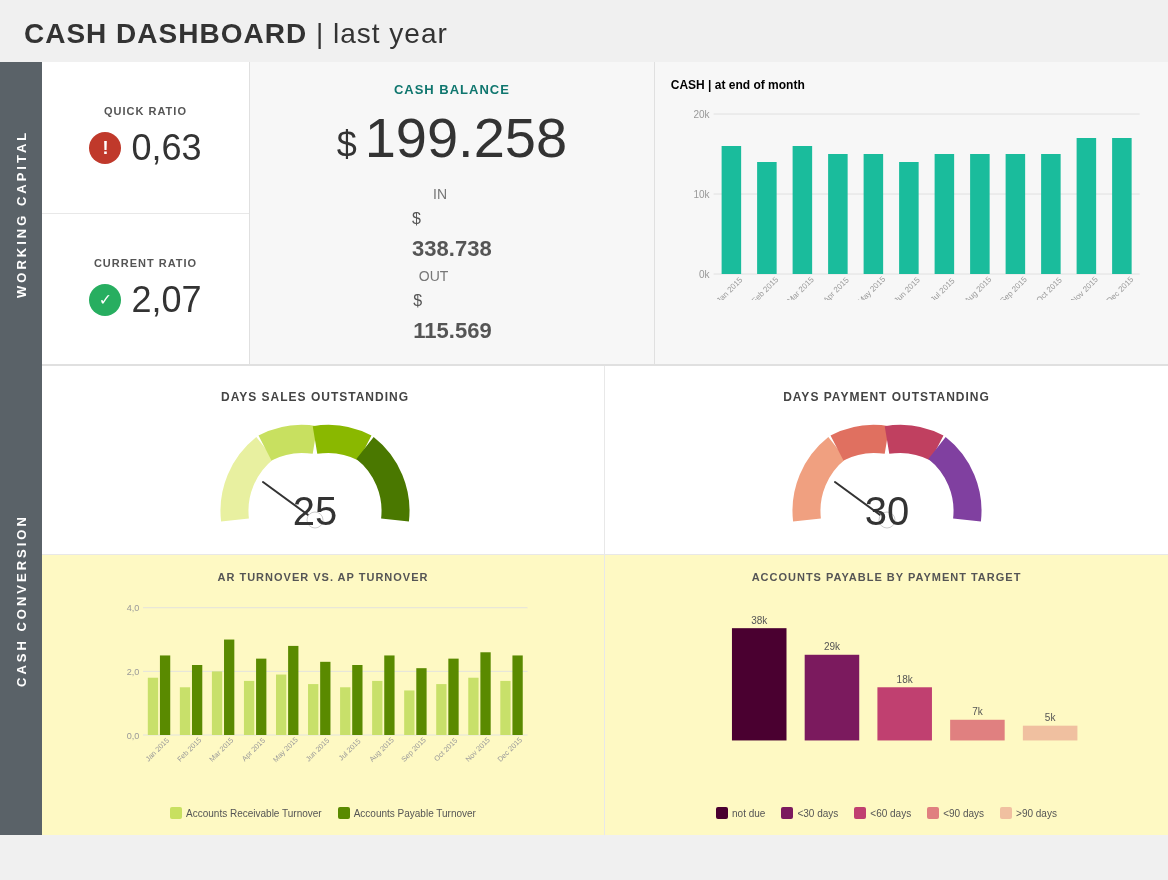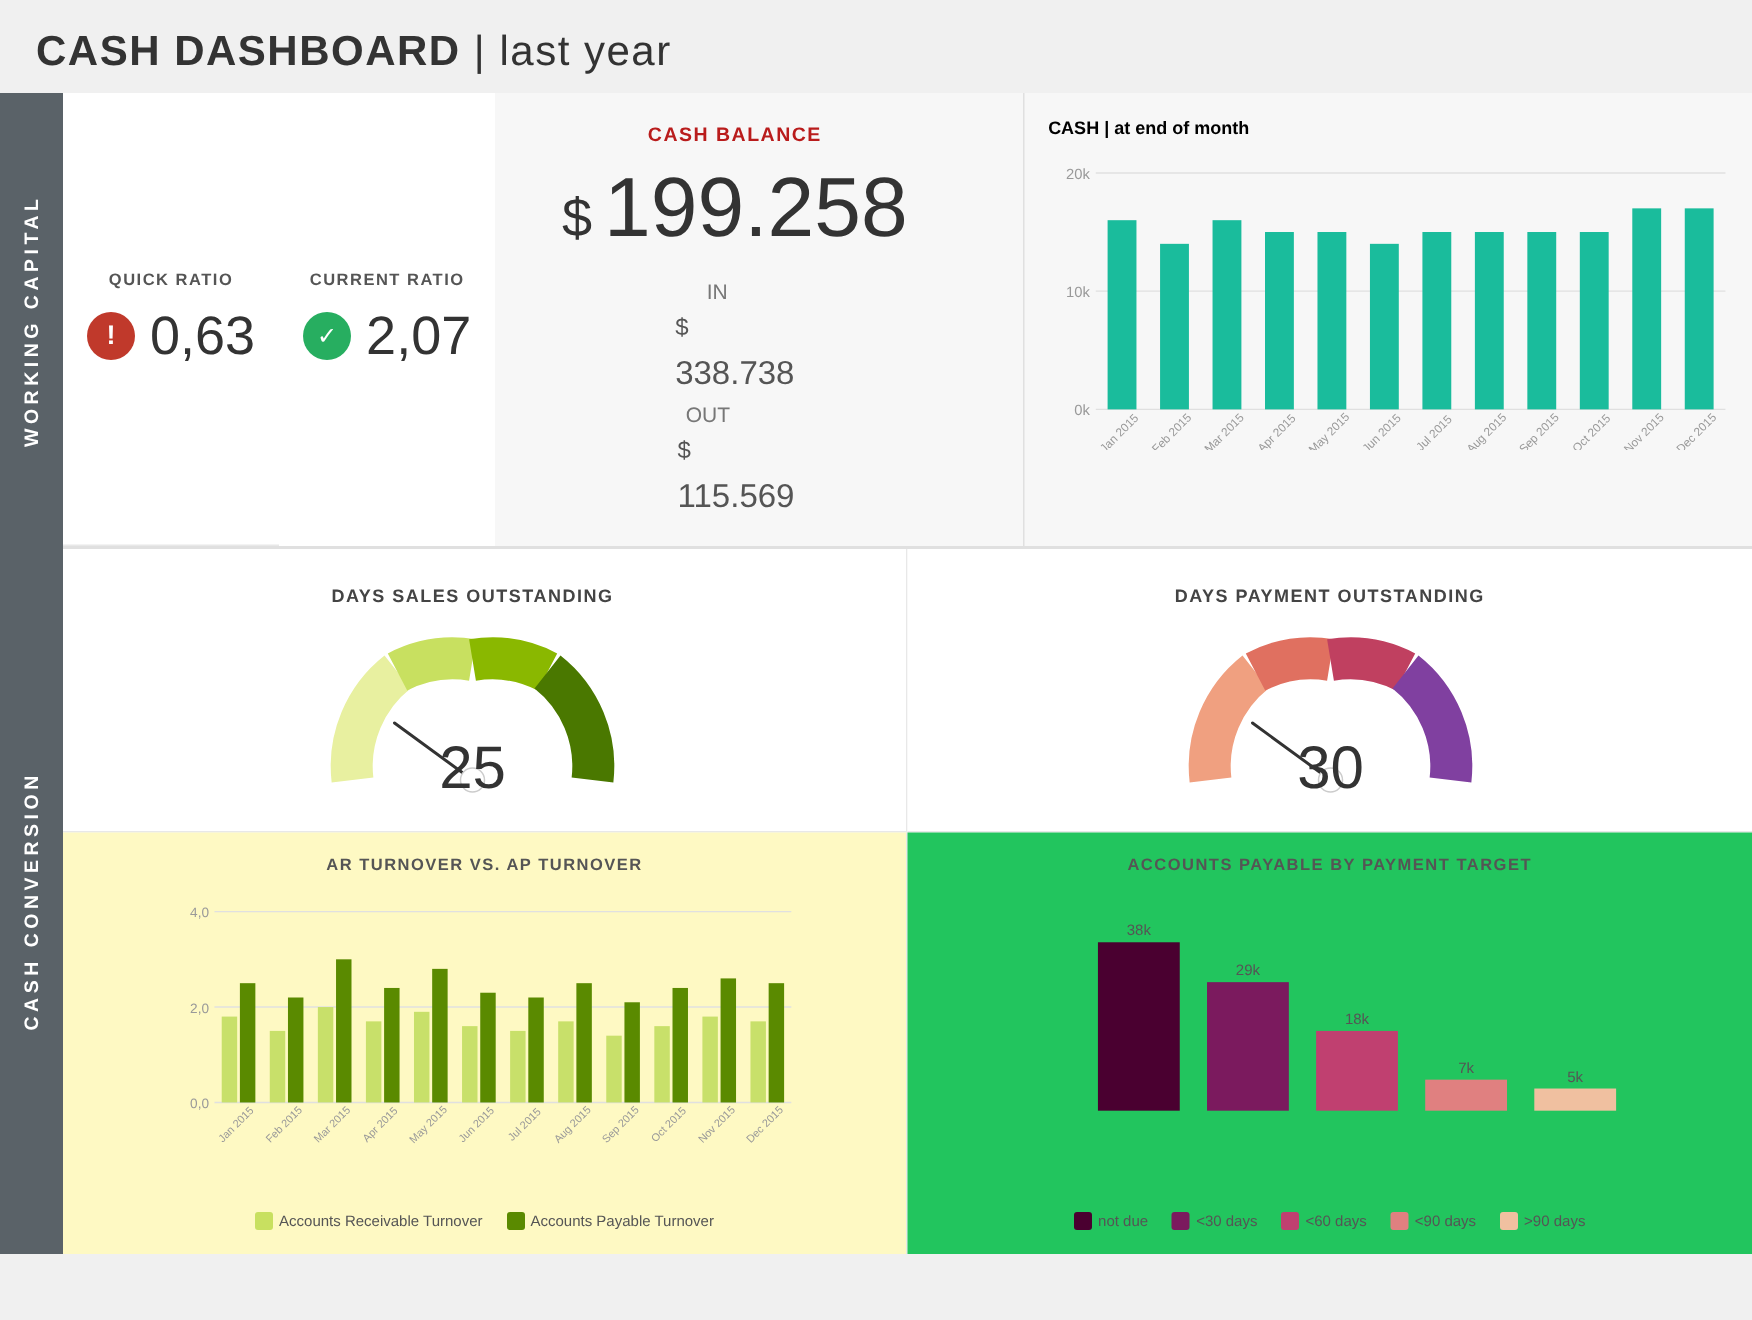--- a/index.html
+++ b/index.html
@@ -58,22 +58,22 @@
       display: flex;
       flex-direction: row;
       align-items: stretch;
       padding: 0;
       border-bottom: 2px solid #e0e0e0;
     }
 
     
     .wc-cards {
       display: flex;
-      flex-direction: row;
-      width: 256px;
+      flex-direction: column;
+      width: 208px;
       border-right: 1px solid #e0e0e0;
     }
 
     .ratio-card {
       flex: 1;
       background: white;
       display: flex;
       flex-direction: column;
       align-items: center;
       justify-content: center;
@@ -140,21 +140,21 @@
       flex-direction: column;
       align-items: center;
       justify-content: center;
       padding: 20px 30px;
       border-right: 1px solid #e0e0e0;
     }
 
     .cb-title {
       font-size: 13px;
       font-weight: 700;
-      color: #b91c1c;
+      color: #0f766e;
       letter-spacing: 1px;
       margin-bottom: 8px;
     }
 
     .cb-main {
       display: flex;
       align-items: baseline;
       gap: 8px;
       margin-bottom: 16px;
     }
@@ -193,21 +193,21 @@
       text-align: right;
     }
 
     .cb-row-dollar {
       font-size: 16px;
       color: #555;
     }
 
     .cb-row-amount {
       font-size: 22px;
-      font-weight: 400;
+      font-weight: 700;
       color: #555;
     }
 
     
     .cash-chart-area {
       flex: 1.4;
       padding: 16px 16px 10px 16px;
       display: flex;
       flex-direction: column;
     }
@@ -280,21 +280,21 @@
     
     .bottom-chart-area {
       background: #fef9c3;
       padding: 16px;
       border-right: 1px solid #e8e8e8;
       display: flex;
       flex-direction: column;
     }
 
     .bottom-chart-area-right {
-      background: #22c55e;
+      background: #fef9c3;
       padding: 16px;
       display: flex;
       flex-direction: column;
     }
 
     .bottom-chart-title {
       font-size: 11px;
       font-weight: 700;
       color: #555;
       letter-spacing: 1px;

